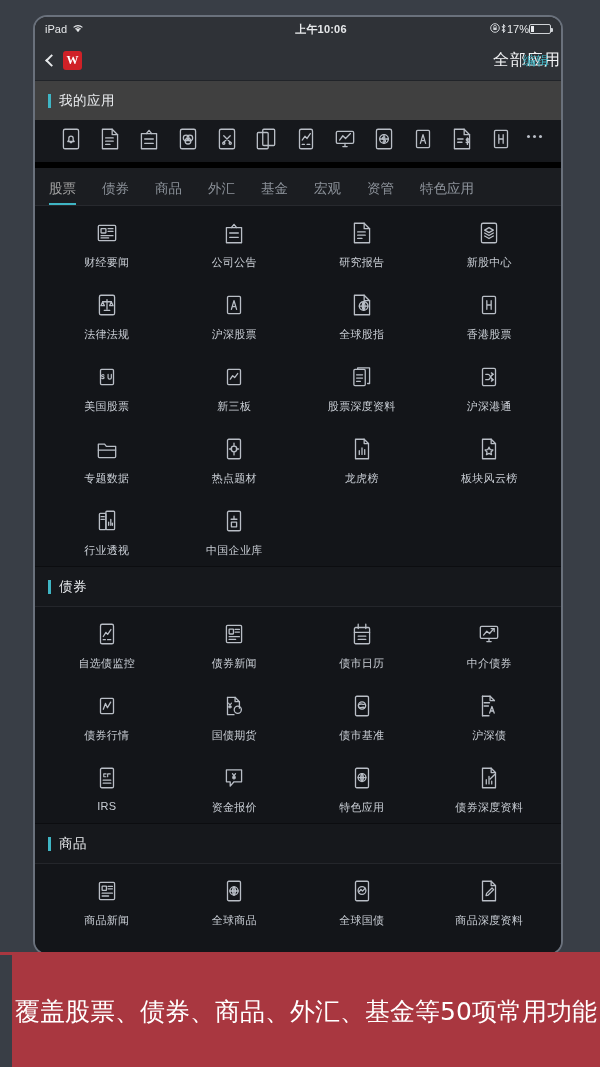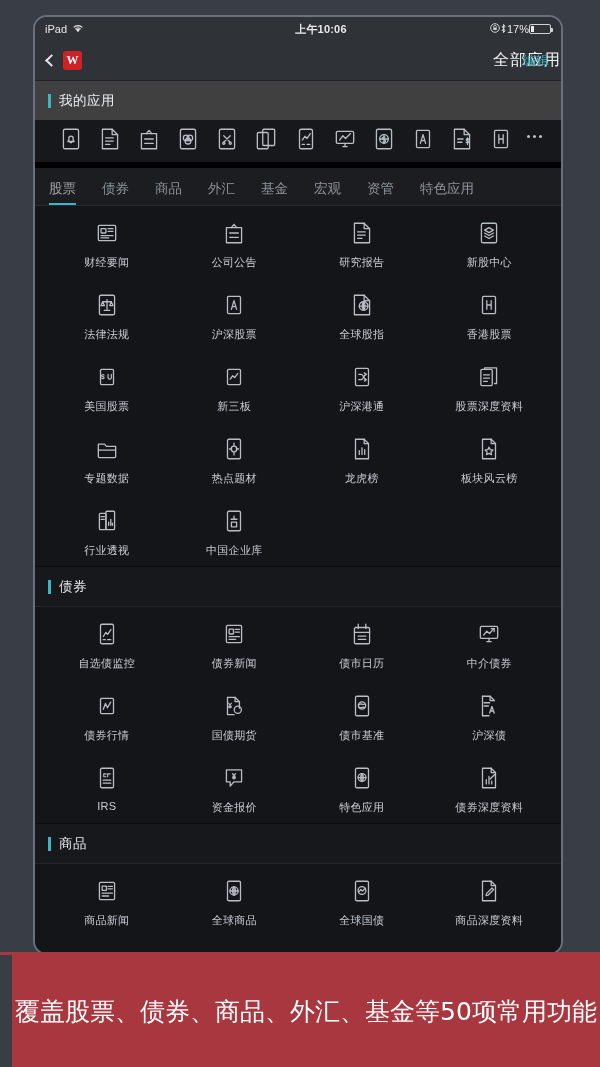--- a/index.html
+++ b/index.html
@@ -437,37 +437,37 @@
               <svg viewBox="0 0 24 24" fill="none" stroke="#b9bec6" stroke-width="1.2" stroke-linecap="round" stroke-linejoin="round">
                 <rect x="6" y="5" width="12" height="14" rx="1"></rect>
                 <path d="M8.6 14 L10.8 10.8 L12.6 12.6 L15.4 8.8"></path>
               </svg>
             </span>
             <span class="lbl">新三板</span>
           </div>
           <div class="cell">
             <span class="icon-box">
               <svg viewBox="0 0 24 24" fill="none" stroke="#b9bec6" stroke-width="1.2" stroke-linecap="round" stroke-linejoin="round">
+                <rect x="4.5" y="5" width="10.5" height="15" rx="1"></rect>
+                <path d="M8 5V3.5h11V18h-1.8"></path>
+                <path d="M7 10h5.5M7 13h5.5M7 16h3.5"></path>
+              </svg>
+            </span>
+            <span class="lbl">股票深度资料</span>
+          </div>
+          <div class="cell">
+            <span class="icon-box">
+              <svg viewBox="0 0 24 24" fill="none" stroke="#b9bec6" stroke-width="1.2" stroke-linecap="round" stroke-linejoin="round">
                 <rect x="6" y="4" width="12" height="16" rx="1.2"></rect>
                 <path d="M9 9.5h2.3c2.2 0 2.2 5 4.4 5"></path>
                 <path d="M9 14.5h2.3c2.2 0 2.2-5 4.4-5"></path>
                 <path d="M14.2 8.2 15.9 9.5 14.2 10.8M14.2 13.2 15.9 14.5 14.2 15.8"></path>
               </svg>
             </span>
             <span class="lbl">沪深港通</span>
-          </div>
-          <div class="cell">
-            <span class="icon-box">
-              <svg viewBox="0 0 24 24" fill="none" stroke="#b9bec6" stroke-width="1.2" stroke-linecap="round" stroke-linejoin="round">
-                <rect x="4.5" y="5" width="10.5" height="15" rx="1"></rect>
-                <path d="M8 5V3.5h11V18h-1.8"></path>
-                <path d="M7 10h5.5M7 13h5.5M7 16h3.5"></path>
-              </svg>
-            </span>
-            <span class="lbl">股票深度资料</span>
           </div>
           <div class="cell">
             <span class="icon-box">
               <svg viewBox="0 0 24 24" fill="none" stroke="#b9bec6" stroke-width="1.2" stroke-linecap="round" stroke-linejoin="round">
                 <path d="M4 7.5h5.8l1.6 2H20V19a1 1 0 0 1-1 1H5a1 1 0 0 1-1-1Z"></path>
                 <path d="M4 13h16"></path>
               </svg>
             </span>
             <span class="lbl">专题数据</span>
           </div>

